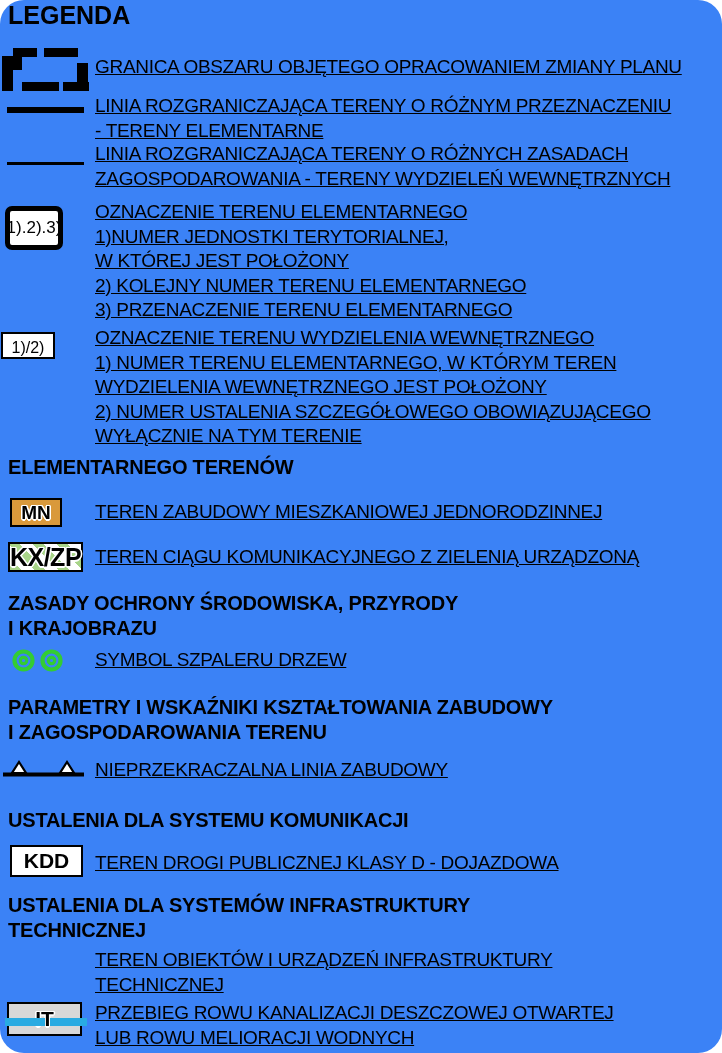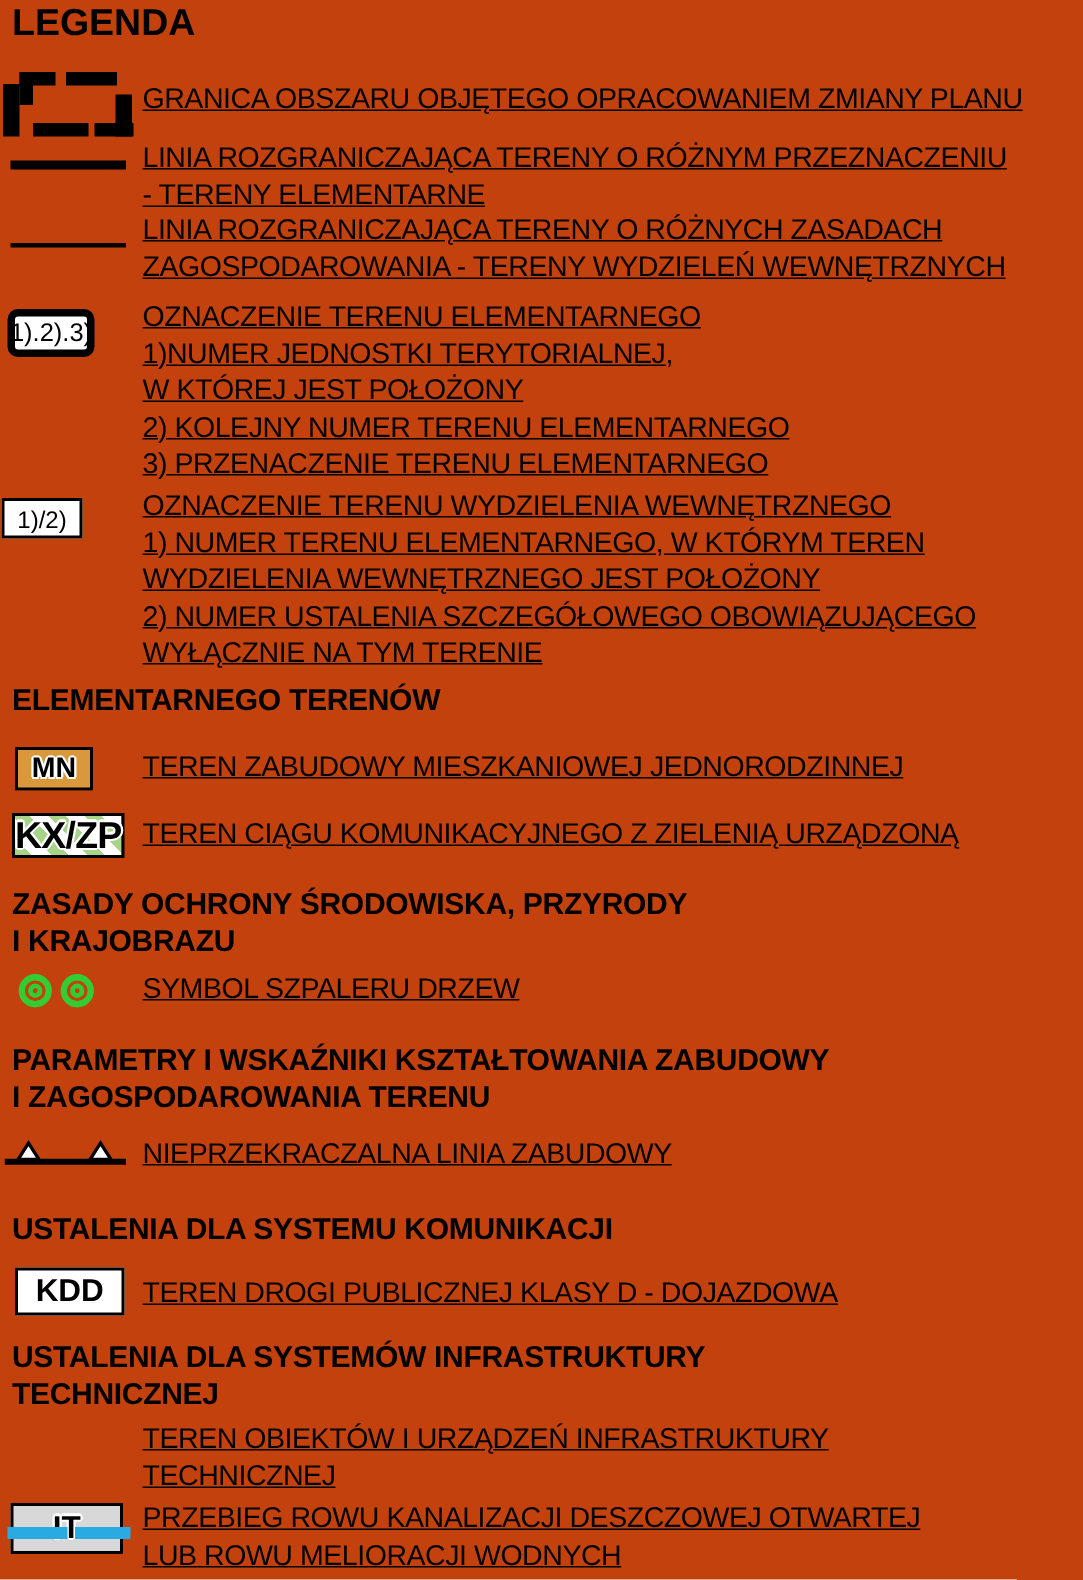--- a/index.html
+++ b/index.html
@@ -1,34 +1,34 @@
 <!DOCTYPE html>
 <html><head>
 <meta charset="utf-8">
 <style>
   html,body{margin:0;padding:0;background:#fff;}
   body{width:722px;height:1053px;font-family:"Liberation Sans",sans-serif;color:#000;}
-  #canvas{position:relative;width:722px;height:1053px;overflow:hidden;background:#c2410c;}
+  #canvas{position:relative;width:722px;height:1053px;overflow:hidden;background:#3b82f6;border-radius:24px;}
 
   .title{position:absolute;left:8px;top:1px;font-size:25px;font-weight:bold;letter-spacing:0;}
   .lbl{position:absolute;left:95px;width:628px;font-size:19px;line-height:24.5px;
        letter-spacing:-0.3px;white-space:pre-line;text-decoration:underline;}
   .hdr{position:absolute;left:8px;width:706px;font-size:20px;font-weight:bold;
        line-height:24.5px;letter-spacing:-0.2px;white-space:pre-line;}
 
   .symbox{position:absolute;box-sizing:border-box;background:#fff;border:2px solid #000;
           display:flex;align-items:center;justify-content:center;}
   .halo{text-shadow:-1.5px 0 #fff,1.5px 0 #fff,0 -1.5px #fff,0 1.5px #fff,
         -1px -1px #fff,1px 1px #fff,-1px 1px #fff,1px -1px #fff;}
 
   #granica-svg{position:absolute;left:2px;top:46px;}
   #thickline{position:absolute;left:7px;top:107px;width:77px;height:6px;background:#000;}
   #thinline{position:absolute;left:7px;top:162px;width:77px;height:3px;background:#000;}
 
-  #box1{left:5px;top:206px;width:58px;height:32px;border-width:5px;border-radius:7px;font-size:17px;}
+  #box1{left:5px;top:206px;width:58px;height:44px;border-width:5px;border-radius:7px;font-size:17px;}
   #box2{left:1px;top:332px;width:54px;height:27px;font-size:16px;align-items:flex-end;}
 
   #mnbox{left:10px;top:498px;width:52px;height:29px;background:#D9993B;
          font-weight:bold;font-size:19px;}
   #kxbox{left:8px;top:542px;width:75px;height:30px;font-weight:bold;font-size:25px;letter-spacing:-0.5px;
          background:repeating-linear-gradient(45deg,#A8D489 0 8px,#ffffff 8px 17px);}
   #kddbox{left:10px;top:845px;width:73px;height:32px;font-weight:bold;font-size:21px;}
   #itbox{left:7px;top:954px;width:75px;height:34px;background:#D8D8D8;font-weight:bold;font-size:21px;margin-top:48px;}
 
   #trees-svg{position:absolute;left:12px;top:649px;}

